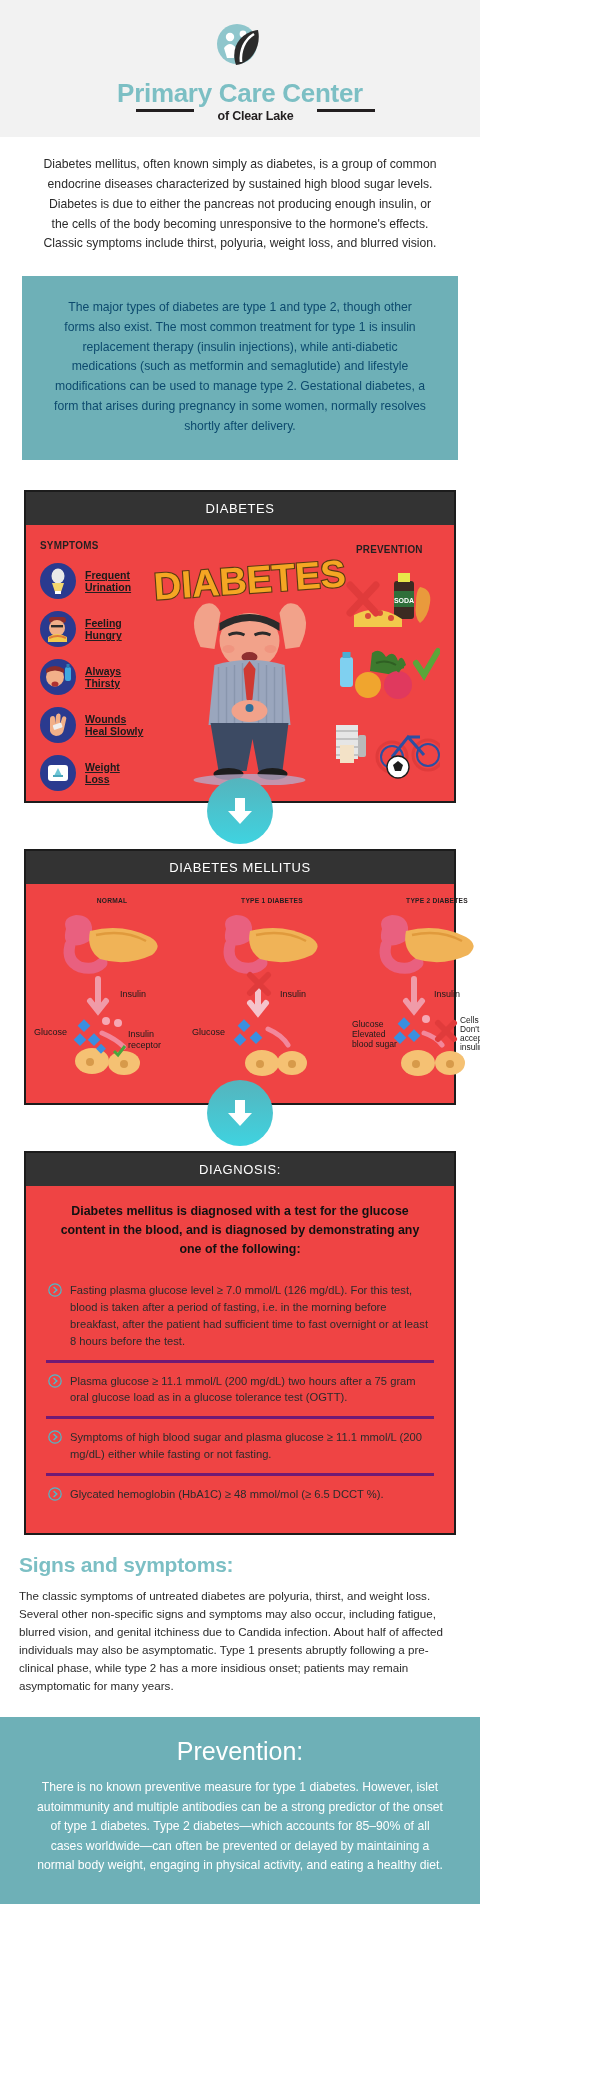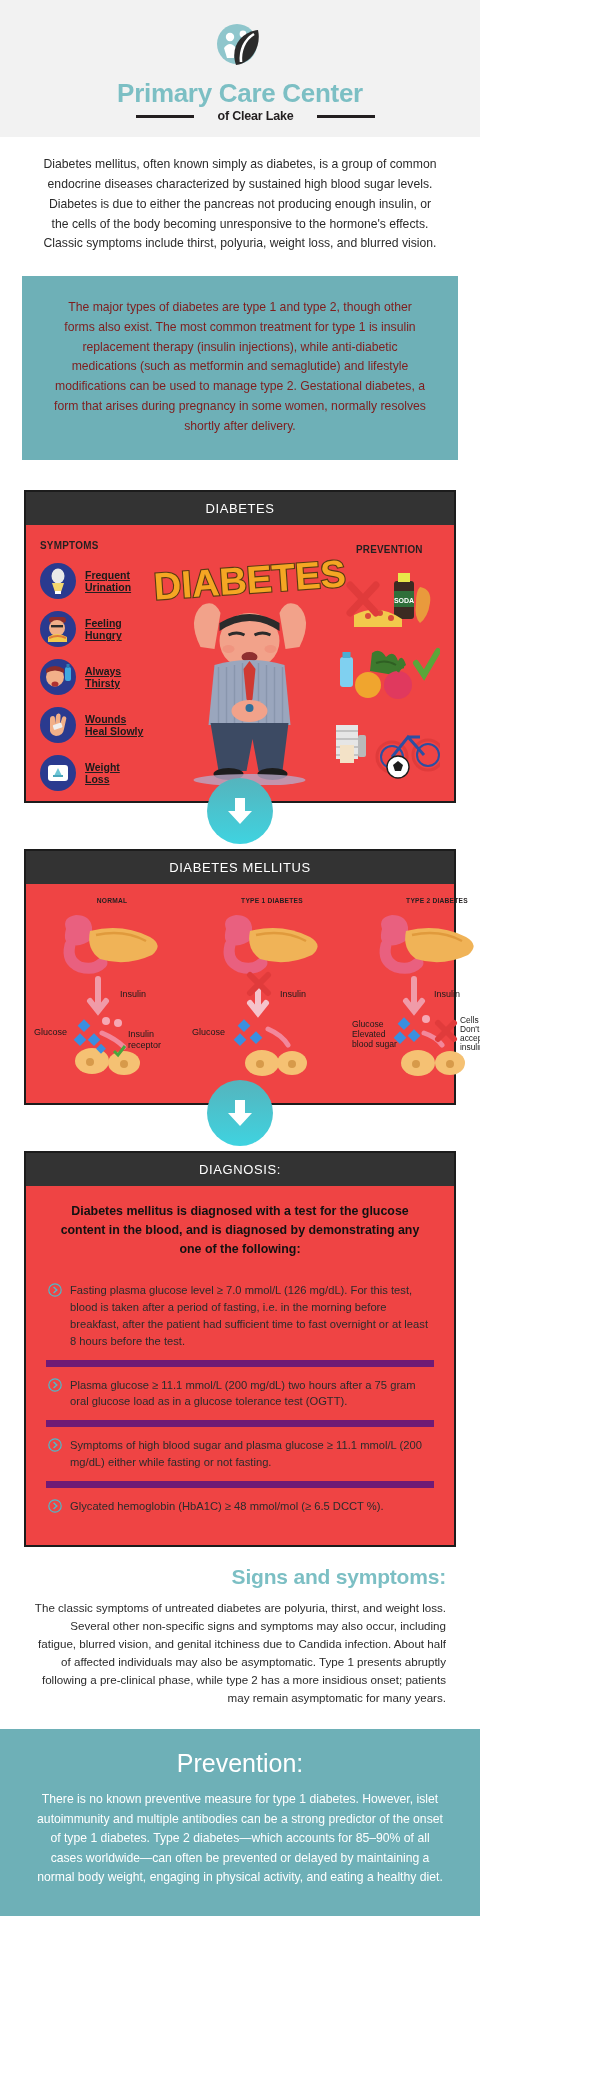--- a/index.html
+++ b/index.html
@@ -19,40 +19,40 @@
   }
   .logo-mark { width: 60px; height: 60px; margin: 0 auto 2px auto; position: relative; }
   .logo-name {
     font-size: 26px;
     font-weight: 700;
     color: #7cbfc4;
     letter-spacing: -0.3px;
     line-height: 1.05;
   }
   .logo-sub-wrap {
-    display: flex; align-items: center; justify-content: center;
+    display: flex; align-items: flex-start; justify-content: center;
     gap: 24px; margin-top: 2px; margin-left: 31px;
   }
   .logo-rule { height: 3px; background: #231f20; width: 58px; }
   .logo-sub { font-size: 12.5px; font-weight: 700; color: #231f20; letter-spacing: -0.2px; }
 
   
   .intro {
     padding: 18px 40px 14px 40px;
     text-align: center;
     font-size: 12.2px;
     line-height: 1.62;
     color: #2b2b2b;
   }
 
   
   .callout {
     margin: 8px 22px 0 22px;
     background: #6eb0b7;
-    color: #7f1d1d;
+    color: #0c4a6e;
     padding: 22px 30px 24px 30px;
     text-align: center;
     font-size: 12.2px;
     line-height: 1.62;
   }
 
   
   .card {
     margin: 0 24px;
     border: 2px solid #1c1c1c;
@@ -108,28 +108,28 @@
 
   
   .c3 { padding: 16px 20px 18px 20px; }
   .c3-lead {
     text-align: center; font-size: 12.4px; font-weight: 700;
     line-height: 1.5; color: #111; padding: 0 6px 6px 6px;
   }
   .c3-list { margin-top: 8px; }
   .c3-item {
     display: flex; gap: 8px; align-items: flex-start;
-    padding: 10px 2px 10px 2px; border-top: 7px solid #701a75;
+    padding: 10px 2px 10px 2px; border-top: 3px solid #701a75;
   }
   .c3-item:first-child { border-top: none; }
   .c3-bullet { flex: 0 0 14px; margin-top: 1px; }
   .c3-text { font-size: 11.2px; line-height: 1.5; color: #2b2b2b; }
 
   
-  .signs { padding: 18px 34px 22px 34px; text-align: right; }
+  .signs { padding: 18px 34px 22px 19px; text-align: left; }
   .signs h2 {
     color: #7cbfc4; font-size: 21px; font-weight: 700;
     letter-spacing: -.2px; margin-bottom: 10px;
   }
   .signs p { font-size: 11.6px; line-height: 1.56; color: #2b2b2b; }
 
   
   .prevention {
     background: #6eb0b7; color: #fff;
     padding: 20px 34px 28px 34px; text-align: center;

